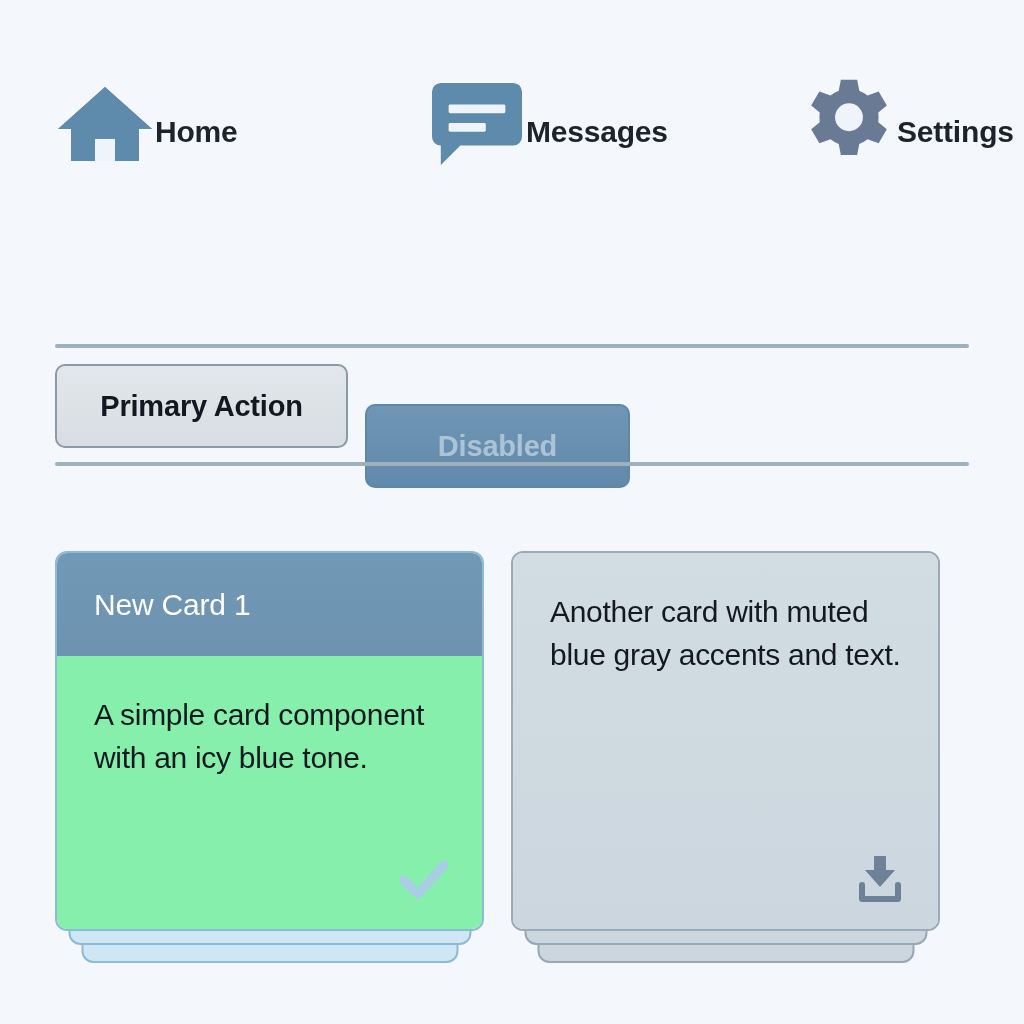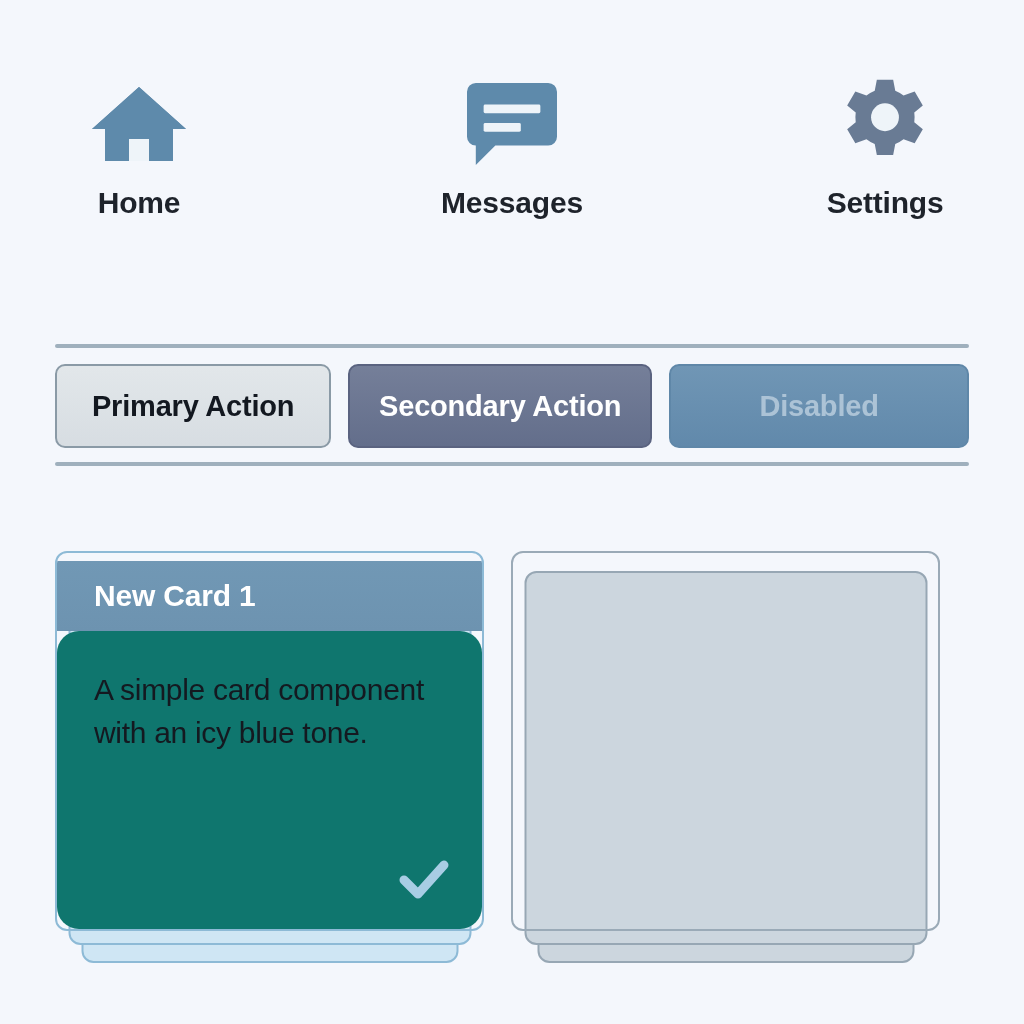--- a/index.html
+++ b/index.html
@@ -22,21 +22,20 @@
     left: 55px;
     top: 78px;
     width: 914px;
     display: flex;
     justify-content: space-between;
     align-items: flex-start;
   }
 
   .nav-item {
     display: flex;
-    flex-direction: column;
     align-items: center;
     width: 168px;
   }
 
   .nav-icon {
     height: 92px;
     display: flex;
     align-items: center;
     justify-content: center;
   }
@@ -92,24 +91,25 @@
   }
 
   .btn-secondary {
     width: 322px;
     background: linear-gradient(180deg, #757f99 0%, #636e8b 100%);
     border: 2px solid #5a6380;
     color: #ffffff;
   }
 
   .btn-disabled {
-    width: 318px;
+    width: 265px;
     background: linear-gradient(180deg, #7096b5 0%, #6189ab 100%);
     border: 2px solid #5f87a8;
     color: #acc3d6;
+    margin-top: 40px;
   }
 
   
   .card-area {
     position: absolute;
     left: 55px;
     top: 551px;
     width: 914px;
     display: flex;
     gap: 27px;
@@ -153,39 +153,38 @@
     border-radius: 12px;
     overflow: hidden;
     border: 2px solid;
     display: flex;
     flex-direction: column;
   }
   .card-1 .card { border-color: #8dbad6; }
   .card-2 .card { border-color: #9aaab7; }
 
   .card-header {
-    height: 70px;
+    height: 103px;
     display: flex;
     align-items: center;
     padding-left: 37px;
     font-size: 30px;
-    font-weight: 700;
+    font-weight: 400;
     color: #ffffff;
     letter-spacing: -0.2px;
-    margin-top: 8px;
   }
   .card-1 .card-header { background: linear-gradient(180deg, #7198b5 0%, #6d93b0 100%); }
   .card-2 .card-header { background: linear-gradient(180deg, #6e95b2 0%, #6a90ad 100%); }
 
   .card-body {
     flex: 1;
     position: relative;
     padding: 38px 34px 0 37px;
   }
-  .card-1 .card-body { background: #0f766e; border-radius: 22px; }
+  .card-1 .card-body { background: #86efac; }
   .card-2 .card-body { background: linear-gradient(180deg, #d2dce3 0%, #ccd6de 100%); }
 
   .card-text {
     font-size: 30px;
     line-height: 1.42;
     color: #141920;
     letter-spacing: -0.3px;
   }
 
   .card-action-icon {
@@ -242,21 +241,20 @@
   </div>
 
 
 
 </div>
 
 <div class="divider divider-top"></div>
 
 <div class="button-row">
   <div class="btn btn-primary">Primary Action</div>
-  <div class="btn btn-secondary">Secondary Action</div>
   <div class="btn btn-disabled">Disabled</div>
 </div>
 
 <div class="divider divider-bottom"></div>
 
 <div class="card-area">
 
   <div class="card-stack card-1">
     <div class="stack-layer stack-layer-3"></div>
     <div class="stack-layer stack-layer-2"></div>
@@ -270,16 +268,27 @@
           </svg>
         </div>
       </div>
     </div>
   </div>
 
   <div class="card-stack card-2">
     <div class="stack-layer stack-layer-3"></div>
     <div class="stack-layer stack-layer-2"></div>
     <div class="card">
+      <div class="card-body">
+        <div class="card-text">Another card with muted blue gray accents and text.</div>
+        <div class="card-action-icon">
+          <svg width="54" height="54" viewBox="0 0 54 54">
+            <path d="M27 4 V30 M27 34 L13 19 H41 Z" fill="#6d8199" stroke="none"></path>
+            <rect x="21" y="4" width="12" height="24" fill="#6d8199"></rect>
+            <path d="M12 18 L42 18 L27 35 Z" fill="#6d8199"></path>
+            <path d="M9 33 V47 H45 V33" fill="none" stroke="#6d8199" stroke-width="6" stroke-linecap="round" stroke-linejoin="round"></path>
+          </svg>
+        </div>
+      </div>
     </div>
   </div>
 
 </div>
 
 </body></html>

